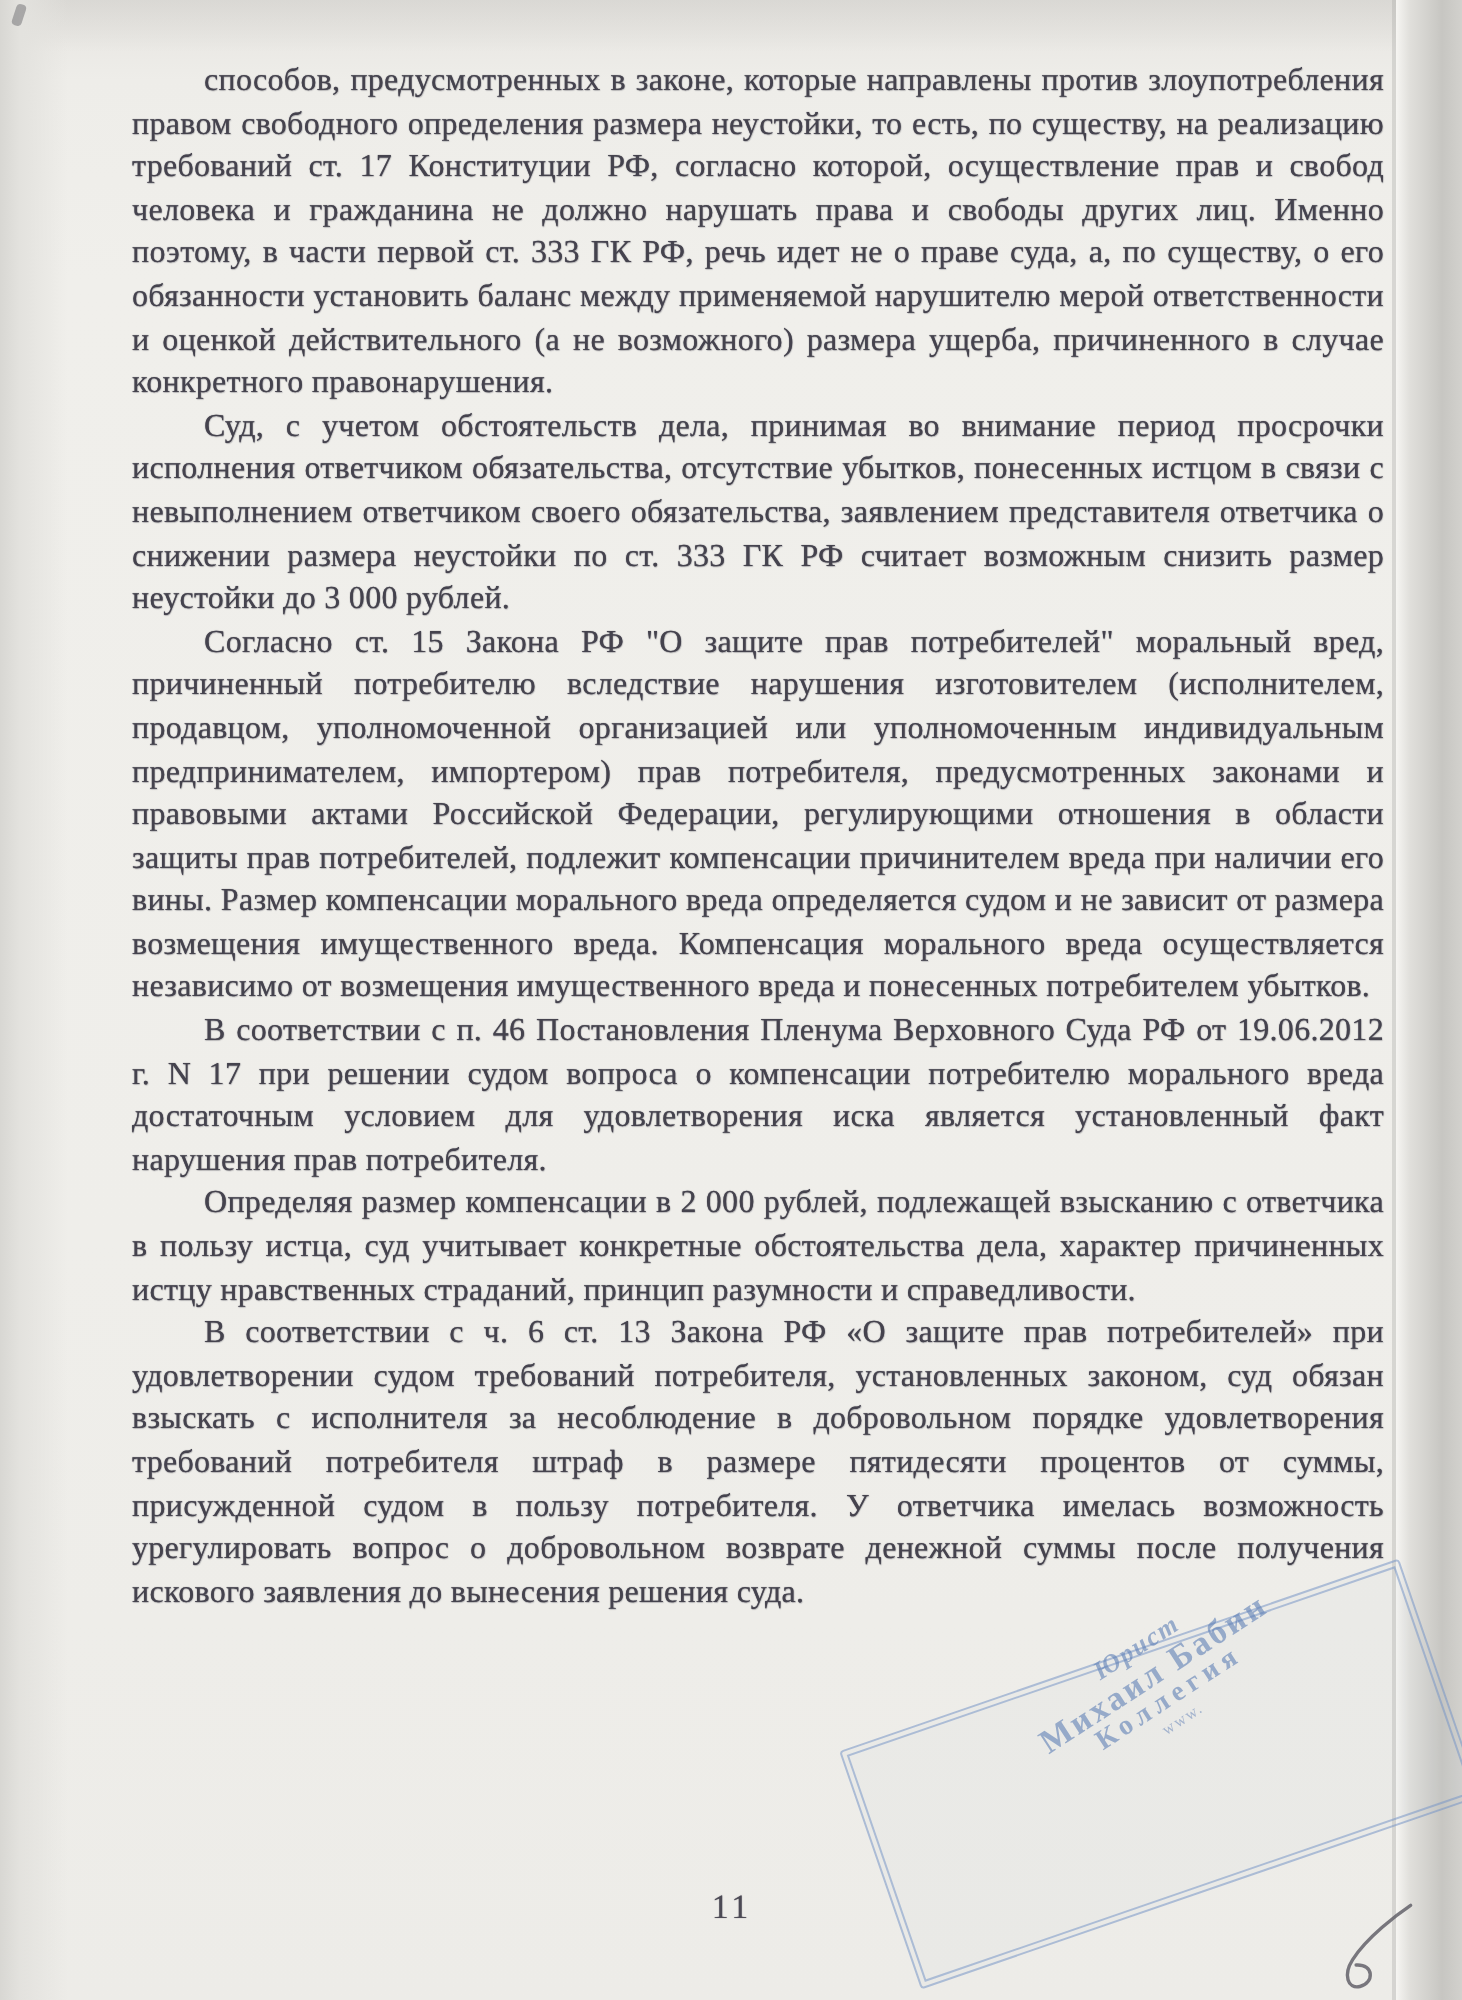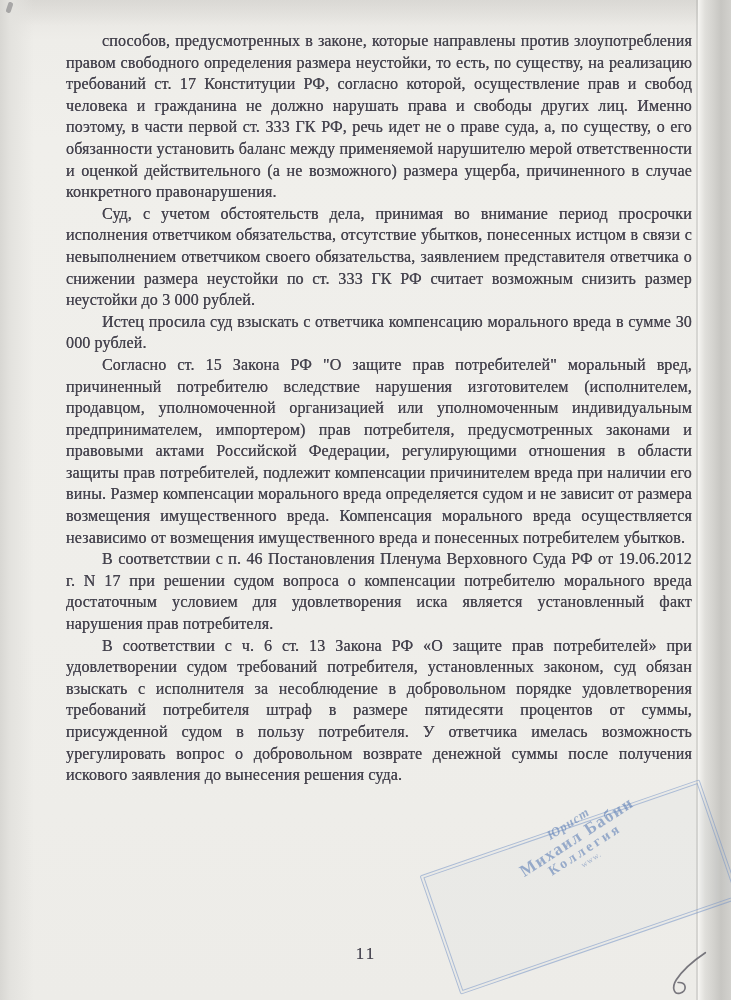--- a/index.html
+++ b/index.html
@@ -81,23 +81,23 @@
   <div class="stamp-text">
     <div class="stamp-l1">Юрист</div>
     <div class="stamp-l2">Михаил Бабин</div>
     <div class="stamp-l3">Коллегия</div>
     <div class="stamp-l4">www.</div>
   </div>
 
   <div class="textblock">
       <p>способов, предусмотренных в законе, которые направлены против злоупотребления правом свободного определения размера неустойки, то есть, по существу, на реализацию требований ст. 17 Конституции РФ, согласно которой, осуществление прав и свобод человека и гражданина не должно нарушать права и свободы других лиц. Именно поэтому, в части первой ст. 333 ГК РФ, речь идет не о праве суда, а, по существу, о его обязанности установить баланс между применяемой нарушителю мерой ответственности и оценкой действительного (а не возможного) размера ущерба, причиненного в случае конкретного правонарушения.</p>
       <p>Суд, с учетом обстоятельств дела, принимая во внимание период просрочки исполнения ответчиком обязательства, отсутствие убытков, понесенных истцом в связи с невыполнением ответчиком своего обязательства, заявлением представителя ответчика о снижении размера неустойки по ст. 333 ГК РФ считает возможным снизить размер неустойки до 3 000 рублей.</p>
-      <p>Истец просила суд взыскать с ответчика компенсацию морального вреда в сумме 30 000 рублей.</p>
       <p>Согласно ст. 15 Закона РФ "О защите прав потребителей" моральный вред, причиненный потребителю вследствие нарушения изготовителем (исполнителем, продавцом, уполномоченной организацией или уполномоченным индивидуальным предпринимателем, импортером) прав потребителя, предусмотренных законами и правовыми актами Российской Федерации, регулирующими отношения в области защиты прав потребителей, подлежит компенсации причинителем вреда при наличии его вины. Размер компенсации морального вреда определяется судом и не зависит от размера возмещения имущественного вреда. Компенсация морального вреда осуществляется независимо от возмещения имущественного вреда и понесенных потребителем убытков.</p>
       <p>В соответствии с п. 46 Постановления Пленума Верховного Суда РФ от 19.06.2012 г. N 17 при решении судом вопроса о компенсации потребителю морального вреда достаточным условием для удовлетворения иска является установленный факт нарушения прав потребителя.</p>
+      <p>Определяя размер компенсации в 2 000 рублей, подлежащей взысканию с ответчика в пользу истца, суд учитывает конкретные обстоятельства дела, характер причиненных истцу нравственных страданий, принцип разумности и справедливости.</p>
       <p>В соответствии с ч. 6 ст. 13 Закона РФ «О защите прав потребителей» при удовлетворении судом требований потребителя, установленных законом, суд обязан взыскать с исполнителя за несоблюдение в добровольном порядке удовлетворения требований потребителя штраф в размере пятидесяти процентов от суммы, присужденной судом в пользу потребителя. У ответчика имелась возможность урегулировать вопрос о добровольном возврате денежной суммы после получения искового заявления до вынесения решения суда.</p>
     </div>
 
   <div class="pagenum">11</div>
 
   <svg class="handmark" viewBox="0 0 44 52" xmlns="http://www.w3.org/2000/svg">
     <path d="M37 3 C31 8 17 21 11 33 C7 41 10 48 16 46 C23 43.5 22 34 13 35.5" fill="none" stroke="#63626a" stroke-width="1.7" stroke-linecap="round" opacity="0.85"></path>
   </svg>
 
 </div>

